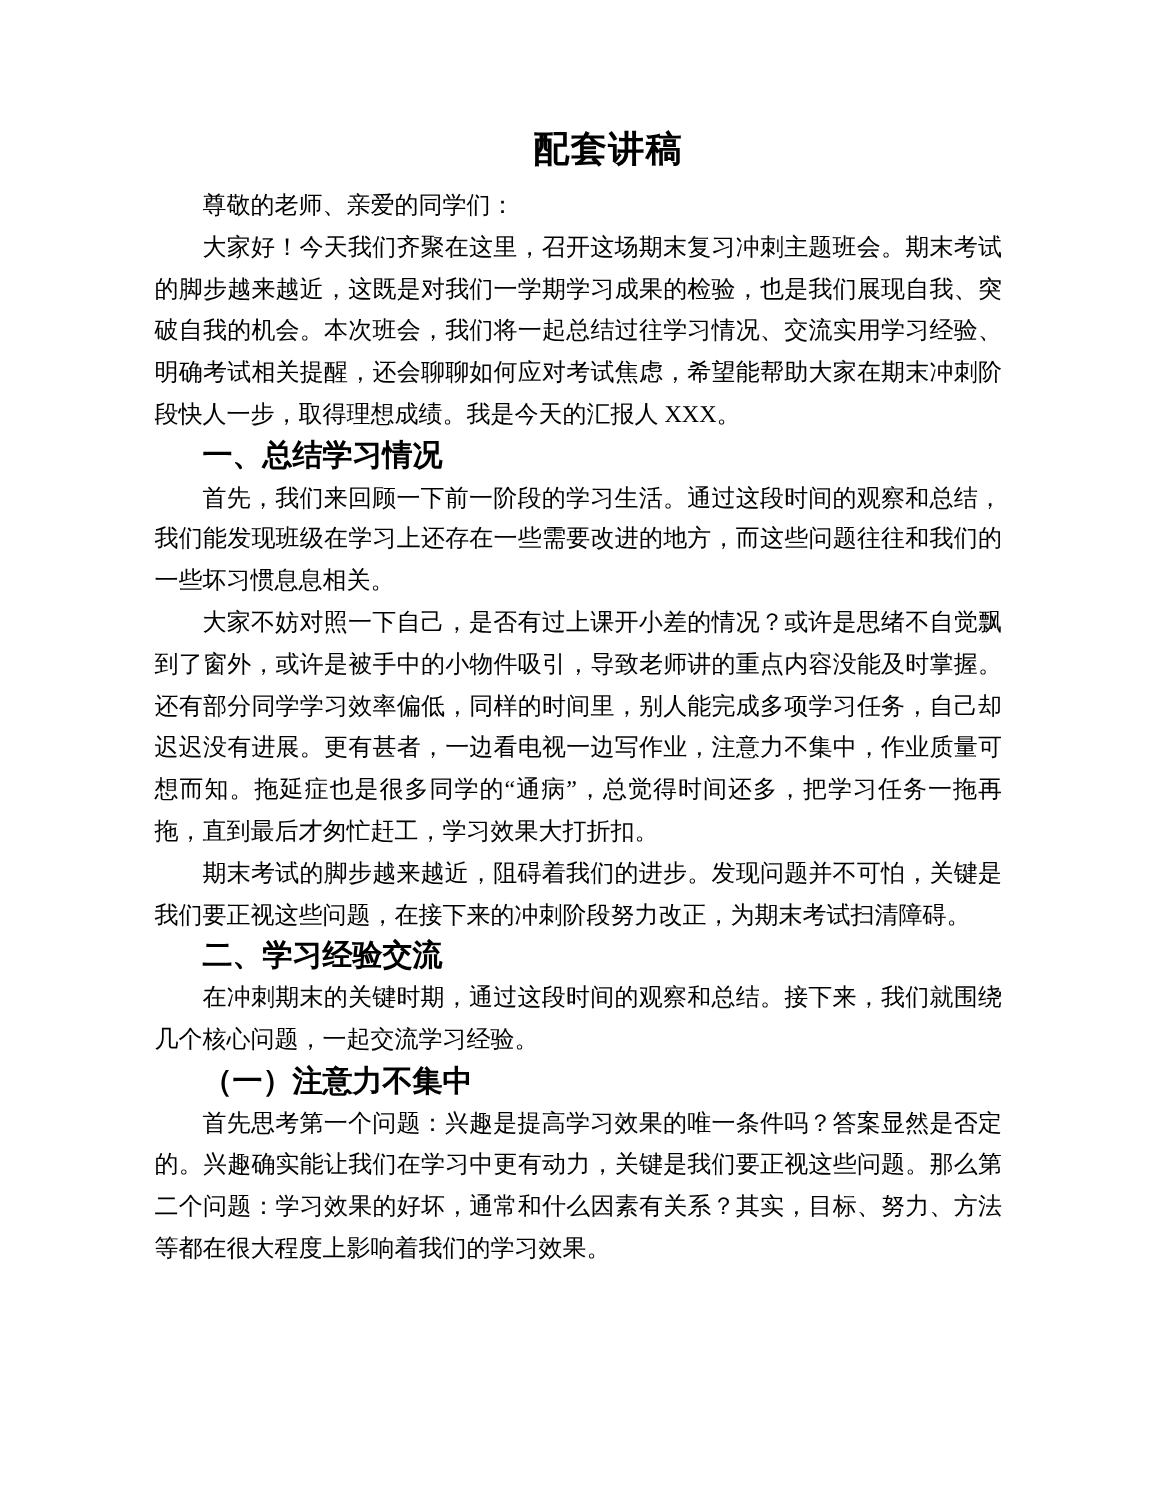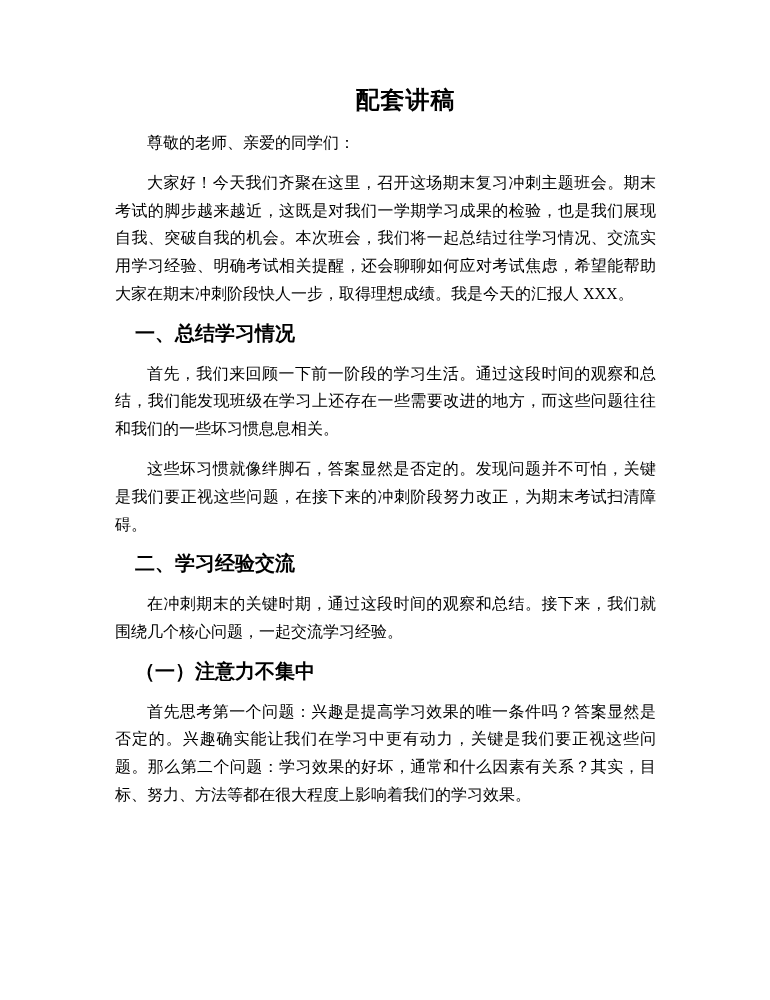--- a/index.html
+++ b/index.html
@@ -28,21 +28,21 @@
     font-weight: bold;
     text-align: center;
     
     padding-left: 40px;
     margin: 0 0 7px 0;
     letter-spacing: 1px;
   }
   .para {
     font-size: 16px;
     line-height: 27.8px;
-    margin: 12px;
+    margin: 0;
     text-indent: 32px;
     text-align: justify;
     text-justify: inter-character;
     word-break: break-all;
   }
   .heading {
     font-size: 20px;
     line-height: 27.8px;
     margin: 0;
     text-indent: 32px;
@@ -58,22 +58,23 @@
     <h1 class="doc-title">配套讲稿</h1>
 
     <p class="para">尊敬的老师、亲爱的同学们：</p>
 
     <p class="para">大家好！今天我们齐聚在这里，召开这场期末复习冲刺主题班会。期末考试的脚步越来越近，这既是对我们一学期学习成果的检验，也是我们展现自我、突破自我的机会。本次班会，我们将一起总结过往学习情况、交流实用学习经验、明确考试相关提醒，还会聊聊如何应对考试焦虑，希望能帮助大家在期末冲刺阶段快人一步，取得理想成绩。我是今天的汇报人 XXX。</p>
 
     <p class="heading">一、总结学习情况</p>
 
     <p class="para">首先，我们来回顾一下前一阶段的学习生活。通过这段时间的观察和总结，我们能发现班级在学习上还存在一些需要改进的地方，而这些问题往往和我们的一些坏习惯息息相关。</p>
 
+    <p class="para">大家不妨对照一下自己，是否有过上课开小差的情况？或许是思绪不自觉飘到了窗外，或许是被手中的小物件吸引，导致老师讲的重点内容没能及时掌握。还有部分同学学习效率偏低，同样的时间里，别人能完成多项学习任务，自己却迟迟没有进展。更有甚者，一边看电视一边写作业，注意力不集中，作业质量可想而知。拖延症也是很多同学的“通病”，总觉得时间还多，把学习任务一拖再拖，直到最后才匆忙赶工，学习效果大打折扣。</p>
 
-    <p class="para">这些坏习惯就像绊脚石，答案显然是否定的。发现问题并不可怕，关键是我们要正视这些问题，在接下来的冲刺阶段努力改正，为期末考试扫清障碍。</p>
+    <p class="para">期末考试的脚步越来越近，阻碍着我们的进步。发现问题并不可怕，关键是我们要正视这些问题，在接下来的冲刺阶段努力改正，为期末考试扫清障碍。</p>
 
     <p class="heading">二、学习经验交流</p>
 
     <p class="para">在冲刺期末的关键时期，通过这段时间的观察和总结。接下来，我们就围绕几个核心问题，一起交流学习经验。</p>
 
     <p class="heading">（一）注意力不集中</p>
 
     <p class="para">首先思考第一个问题：兴趣是提高学习效果的唯一条件吗？答案显然是否定的。兴趣确实能让我们在学习中更有动力，关键是我们要正视这些问题。那么第二个问题：学习效果的好坏，通常和什么因素有关系？其实，目标、努力、方法等都在很大程度上影响着我们的学习效果。</p>
 
   </div>

